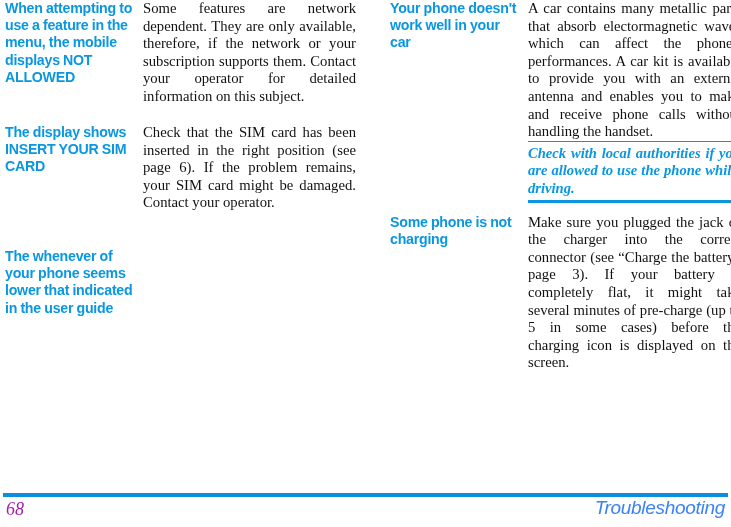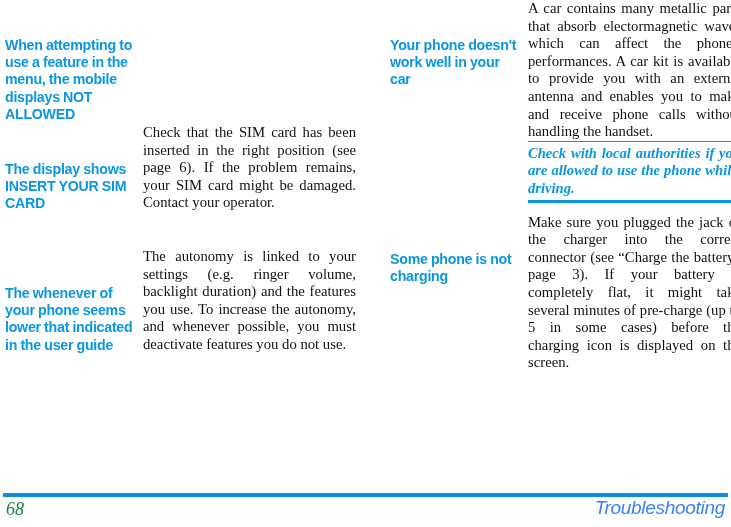--- a/index.html
+++ b/index.html
@@ -41,21 +41,20 @@
     left: 0;
     top: 0;
     width: 128px;
     color: #0a97e0;
     font-family: "Liberation Sans", sans-serif;
     font-weight: bold;
     font-size: 14.2px;
     line-height: 17.2px;
     letter-spacing: -0.25px;
     word-spacing: -0.4px;
-    margin-top: 37px;
   }
   .entry-body {
     margin-left: 138px;
     width: 213px;
     color: #111111;
     font-family: "Liberation Serif", serif;
     font-size: 14.7px;
     line-height: 17.6px;
     text-align: justify;
     text-justify: inter-word;
@@ -96,21 +95,21 @@
     left: 0;
     right: 0;
     top: 0;
     height: 4px;
     background: #0a8ee0;
   }
   .footer-page {
     position: absolute;
     left: 3px;
     top: 5px;
-    color: #15803d;
+    color: #a21caf;
     font-family: "Liberation Serif", serif;
     font-style: italic;
     font-size: 18px;
     line-height: 22px;
   }
   .footer-section {
     position: absolute;
     right: 3px;
     top: 3px;
     color: #3b82f6;
@@ -123,34 +122,34 @@
 </style>
 </head>
 <body>
 
 <div class="page">
 
   <div class="col col-left">
 
     <div class="entry" style="min-height:124px;">
       <div class="entry-head">When attempting to use a feature in the menu, the mobile displays NOT ALLOWED</div>
+      <div class="entry-body">
+        <p>Some features are network dependent. They are only available, therefore, if the network or your subscription supports them. Contact your operator for detailed information on this subject.</p>
+      </div>
     </div>
 
     <div class="entry" style="min-height:124px;">
       <div class="entry-head">The display shows INSERT YOUR SIM CARD</div>
       <div class="entry-body">
         <p>Check that the SIM card has been inserted in the right position (see page 6). If the problem remains, your SIM card might be damaged. Contact your operator.</p>
       </div>
     </div>
 
     <div class="entry" style="min-height:160px;">
       <div class="entry-head">The whenever of your phone seems lower that indicated in the user guide</div>
-      <div class="entry-body">
-        <p>The autonomy is linked to your settings (e.g. ringer volume, backlight duration) and the features you use. To increase the autonomy, and whenever possible, you must deactivate features you do not use.</p>
-      </div>
     </div>
 
   </div>
 
   <div class="col col-right">
 
     <div class="entry">
       <div class="entry-head">Your phone doesn't work well in your car</div>
       <div class="entry-body">
         <p>A car contains many metallic parts that absorb electormagnetic waves which can affect the phone's performances. A car kit is available to provide you with an external antenna and enables you to make and receive phone calls without handling the handset.</p>

